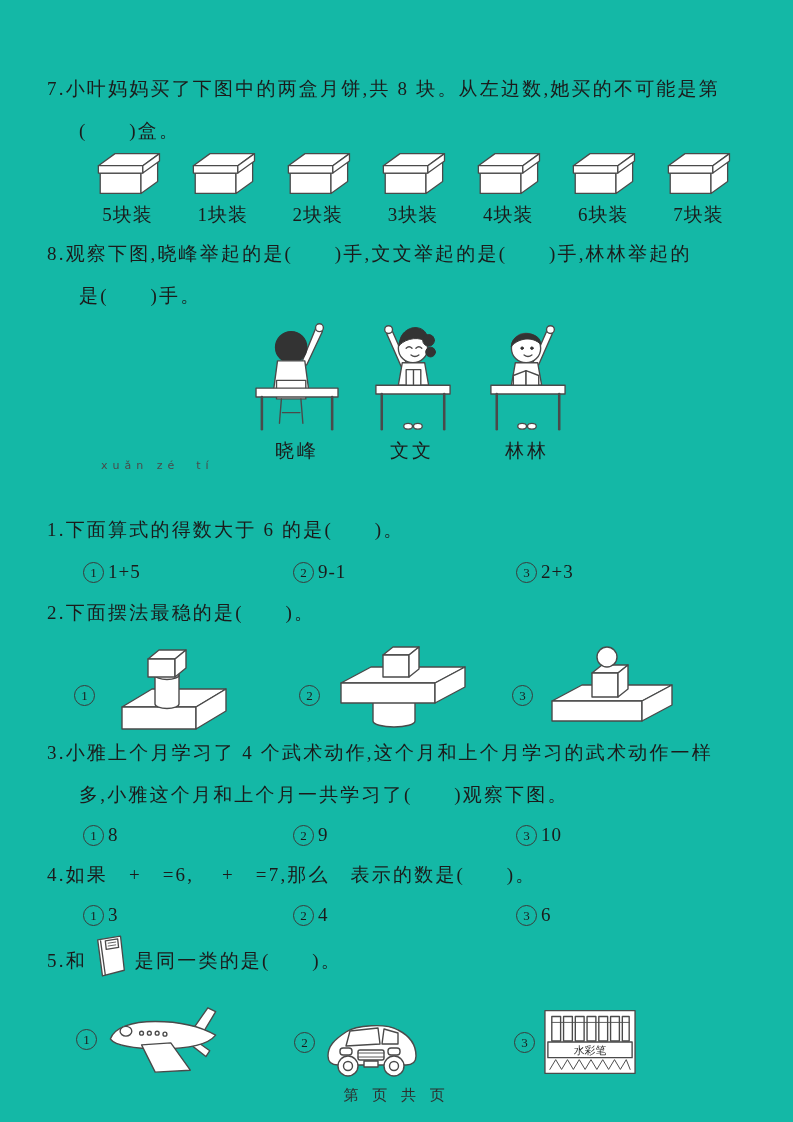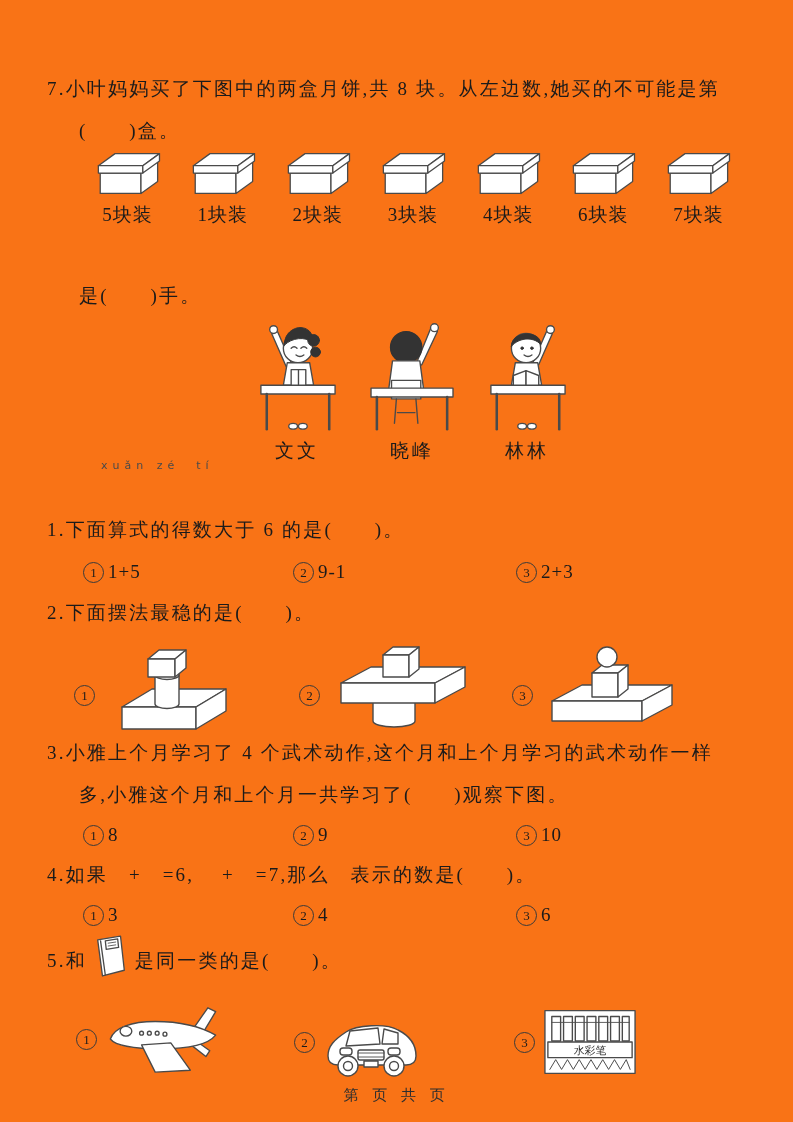--- a/index.html
+++ b/index.html
@@ -1,16 +1,16 @@
 <!DOCTYPE html>
 <html><head>
 <meta charset="utf-8">
 <style>
   html,body{margin:0;padding:0;background:#e8e8e8;}
-  .page{position:relative;width:793px;height:1122px;background:#f97316;overflow:hidden;
+  .page{position:relative;width:793px;height:1122px;background:#14b8a6;overflow:hidden;
         font-family:"Liberation Serif","DejaVu Serif",serif;color:#1b1b1b;}
   .abs{position:absolute;}
   .qtext{font-size:19px;letter-spacing:2.2px;white-space:pre;line-height:1.2;}
   .sectitle{font-size:20px;font-weight:bold;letter-spacing:2.5px;white-space:pre;}
   .pinyin{font-size:11px;letter-spacing:5px;color:#4a4a4a;font-family:"DejaVu Sans",sans-serif;white-space:pre;}
   .circ{display:inline-flex;align-items:center;justify-content:center;flex:none;
         width:19px;height:19px;border:1.4px solid #3a3a3a;border-radius:50%;
         font-size:13px;letter-spacing:0;line-height:1;}
   .opt{position:absolute;display:flex;align-items:center;gap:4px;font-size:19px;}
   .opt .lbl{letter-spacing:1px;white-space:pre;text-align:right;}
@@ -118,23 +118,42 @@
             <polygon points="52,26 70,13 70,35 52,48"></polygon>
             <polygon points="6,18 24,5 72,5 54,18"></polygon>
             <polygon points="6,18 54,18 54,26 6,26"></polygon>
             <polygon points="54,18 72,5 72,13 54,26"></polygon>
           </g>
         </svg>
       <div class="boxlabel">7块装</div>
     </div>
   </div>
 
+  <div class="abs qtext" style="left:47px;top:243px;">8.观察下图,晓峰举起的是(      )手,文文举起的是(      )手,林林举起的</div>
   <div class="abs qtext" style="left:79px;top:285px;">是(      )手。</div>
 
   <div class="abs students">
+    <div class="stu">
+      <svg width="95" height="122" viewBox="0 0 95 125">
+        <g class="ln">
+          <polygon points="50,54 57,52 73,18 66,15"></polygon>
+            <circle cx="70" cy="14" r="4"></circle>
+          <circle cx="41" cy="34" r="16" fill="#333" stroke="#333"></circle>
+          <polygon points="27,48 55,48 59,78 23,78"></polygon>
+          <rect x="26" y="68" width="30" height="19"></rect>
+          <line x1="31" y1="87" x2="29" y2="112"></line>
+            <line x1="51" y1="87" x2="53" y2="112"></line>
+            <line x1="32" y1="101" x2="50" y2="101"></line>
+          <rect x="5" y="76" width="84" height="9"></rect>
+          <line x1="11" y1="85" x2="11" y2="118" stroke-width="2.6"></line>
+            <line x1="83" y1="85" x2="83" y2="118" stroke-width="2.6"></line>
+        </g>
+      </svg>
+      <div class="stuname">晓峰</div>
+    </div>
     <div class="stu">
       <svg width="95" height="122" viewBox="0 0 95 125">
         <g class="ln">
           <polygon points="36,54 42,52 27,18 21,20"></polygon>
             <circle cx="23" cy="16" r="4"></circle>
           <circle cx="48" cy="35" r="15"></circle>
           <path class="lnf" d="M34,32 C34,17 47,13 52,14 C61,15 64,23 63,29 C55,23 42,24 34,32 Z"></path>
           <circle class="lnf" cx="64" cy="27" r="6"></circle>
             <circle class="lnf" cx="66" cy="39" r="5"></circle>
           <path class="lno" d="M41,35 q3,-3 6,0"></path>
@@ -148,38 +167,20 @@
             <line x1="80" y1="82" x2="80" y2="118" stroke-width="2.6"></line>
           <ellipse cx="43" cy="115" rx="4.5" ry="3"></ellipse>
             <ellipse cx="53" cy="115" rx="4.5" ry="3"></ellipse>
         </g>
       </svg>
       <div class="stuname">文文</div>
     </div>
     <div class="stu">
       <svg width="95" height="122" viewBox="0 0 95 125">
         <g class="ln">
-          <polygon points="50,54 57,52 73,18 66,15"></polygon>
-            <circle cx="70" cy="14" r="4"></circle>
-          <circle cx="41" cy="34" r="16" fill="#333" stroke="#333"></circle>
-          <polygon points="27,48 55,48 59,78 23,78"></polygon>
-          <rect x="26" y="68" width="30" height="19"></rect>
-          <line x1="31" y1="87" x2="29" y2="112"></line>
-            <line x1="51" y1="87" x2="53" y2="112"></line>
-            <line x1="32" y1="101" x2="50" y2="101"></line>
-          <rect x="5" y="76" width="84" height="9"></rect>
-          <line x1="11" y1="85" x2="11" y2="118" stroke-width="2.6"></line>
-            <line x1="83" y1="85" x2="83" y2="118" stroke-width="2.6"></line>
-        </g>
-      </svg>
-      <div class="stuname">晓峰</div>
-    </div>
-    <div class="stu">
-      <svg width="95" height="122" viewBox="0 0 95 125">
-        <g class="ln">
           <polygon points="58,54 52,52 67,18 73,20"></polygon>
             <circle cx="71" cy="16" r="4"></circle>
           <circle cx="46" cy="35" r="15"></circle>
           <path class="lnf" d="M31,33 C31,17 61,16 61,31 C53,23 39,24 31,33 Z"></path>
           <circle class="lnf" cx="42" cy="35" r="1.3"></circle>
             <circle class="lnf" cx="52" cy="35" r="1.3"></circle>
           <path class="lno" d="M44,42 q4,3 8,0"></path>
           <polygon points="35,50 58,50 62,73 31,73"></polygon>
           <polygon points="33,63 46,58 46,76 33,78"></polygon>
             <polygon points="46,58 59,63 59,78 46,76"></polygon>

